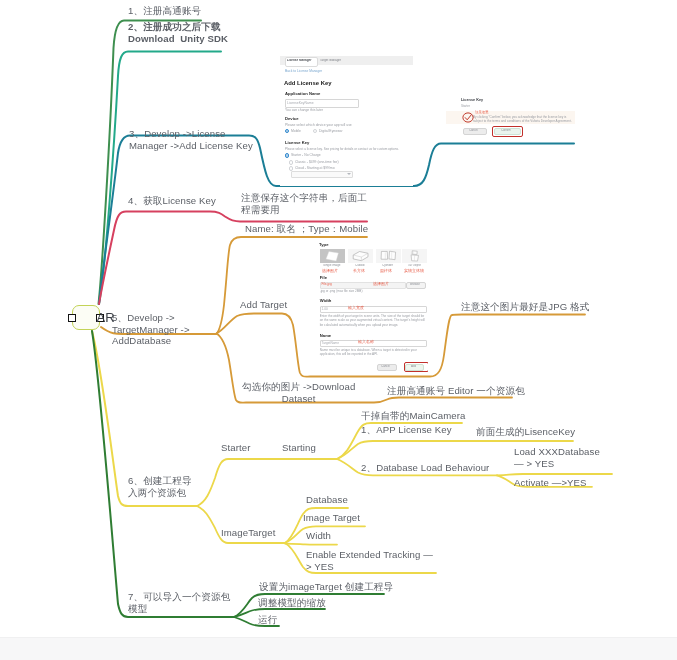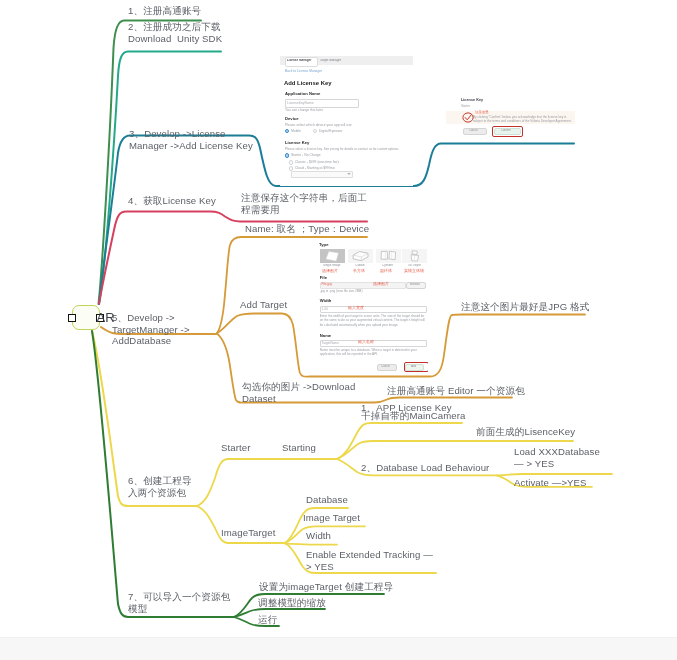--- a/index.html
+++ b/index.html
@@ -58,42 +58,42 @@
       <path d="M 285 543 C 294 539 298 532 303 529 C 307 526.8 310 526.3 316 526.3 L 365 526.3" fill="none" stroke="#ecd84a" stroke-width="1.8" stroke-linecap="round" stroke-linejoin="round"></path>
       <path d="M 285 543.6 C 294 543.8 300 544.2 305 544.4 C 309 544.6 311 544.6 316 544.6 L 337 544.6" fill="none" stroke="#ecd84a" stroke-width="1.8" stroke-linecap="round" stroke-linejoin="round"></path>
       <path d="M 285 543 C 294 548 298 560 303 567 C 307 572 310 573 316 573 L 436 573" fill="none" stroke="#ecd84a" stroke-width="1.8" stroke-linecap="round" stroke-linejoin="round"></path>
       <path d="M 92 331 C 100 380 114 560 118 604 C 120 613 122 617 128 617 L 235 617" fill="none" stroke="#2f7d33" stroke-width="2" stroke-linecap="round" stroke-linejoin="round"></path>
       <path d="M 234 617 C 243 613 247 603 252 598 C 256 594.5 259 594 265 594 L 384 594" fill="none" stroke="#2f7d33" stroke-width="1.8" stroke-linecap="round" stroke-linejoin="round"></path>
       <path d="M 234 617 C 243 615 247 612 252 610.5 C 256 609.5 259 609 265 609 L 325 609" fill="none" stroke="#2f7d33" stroke-width="1.8" stroke-linecap="round" stroke-linejoin="round"></path>
       <path d="M 234 617 C 243 619.5 247 623 252 624.5 C 256 625.8 259 626 265 626 L 279 626" fill="none" stroke="#2f7d33" stroke-width="1.8" stroke-linecap="round" stroke-linejoin="round"></path>
     </svg>
   <div id="labels">
       <div class="lbl" style="left: 128px; top: 5px;">1、注册高通账号</div>
-      <div class="lbl" style="left: 128px; top: 21px;">2、注册成功之后下载
+      <div class="lbl" style="left: 128px; top: 21px; font-weight: bold;">2、注册成功之后下载
 Download  Unity SDK</div>
       <div class="lbl" style="left: 129px; top: 104px; margin-top: 24px;">3、Develop -&gt;License
 Manager -&gt;Add License Key</div>
       <div class="lbl" style="left: 128px; top: 195px;">4、获取License Key</div>
       <div class="lbl" style="left: 241px; top: 192px;">注意保存这个字符串，后面工
 程需要用</div>
       <div class="lbl" style="left: 112px; top: 291px; margin-top: 21px;">5、Develop -&gt;
 TargetManager -&gt;
 AddDatabase</div>
-      <div class="lbl" style="left: 245px; top: 223px;">Name: 取名 ；Type：Device</div>
+      <div class="lbl" style="left: 245px; top: 223px;">Name: 取名 ；Type：Mobile</div>
       <div class="lbl" style="left: 240px; top: 299px;">Add Target</div>
       <div class="lbl" style="left: 461px; top: 301px;">注意这个图片最好是JPG 格式</div>
-      <div class="lbl" style="left: 242px; top: 381px;">勾选你的图片 -&gt;Download
+      <div class="lbl" style="left: 242px; top: 381px; text-align: center;">勾选你的图片 -&gt;Download
 Dataset</div>
       <div class="lbl" style="left: 387px; top: 385px;">注册高通账号 Editor 一个资源包</div>
       <div class="lbl" style="left: 128px; top: 475px;">6、创建工程导
 入两个资源包</div>
       <div class="lbl" style="left: 221px; top: 442px;">Starter</div>
       <div class="lbl" style="left: 282px; top: 442px;">Starting</div>
       <div class="lbl" style="left: 361px; top: 410px;">干掉自带的MainCamera</div>
-      <div class="lbl" style="left: 361px; top: 402px; text-align: right;">1、APP License Key</div>
+      <div class="lbl" style="left: 361px; top: 424px; text-align: right;">1、APP License Key</div>
       <div class="lbl" style="left: 476px; top: 426px;">前面生成的LisenceKey</div>
       <div class="lbl" style="left: 361px; top: 462px;">2、Database Load Behaviour</div>
       <div class="lbl" style="left: 514px; top: 446px;">Load XXXDatabase
 — &gt; YES</div>
       <div class="lbl" style="left: 514px; top: 477px;">Activate —&gt;YES</div>
       <div class="lbl" style="left: 221px; top: 527px;">ImageTarget</div>
       <div class="lbl" style="left: 306px; top: 494px;">Database</div>
       <div class="lbl" style="left: 303px; top: 512px;">Image Target</div>
       <div class="lbl" style="left: 306px; top: 530px;">Width</div>
       <div class="lbl" style="left: 306px; top: 549px;">Enable Extended Tracking —

